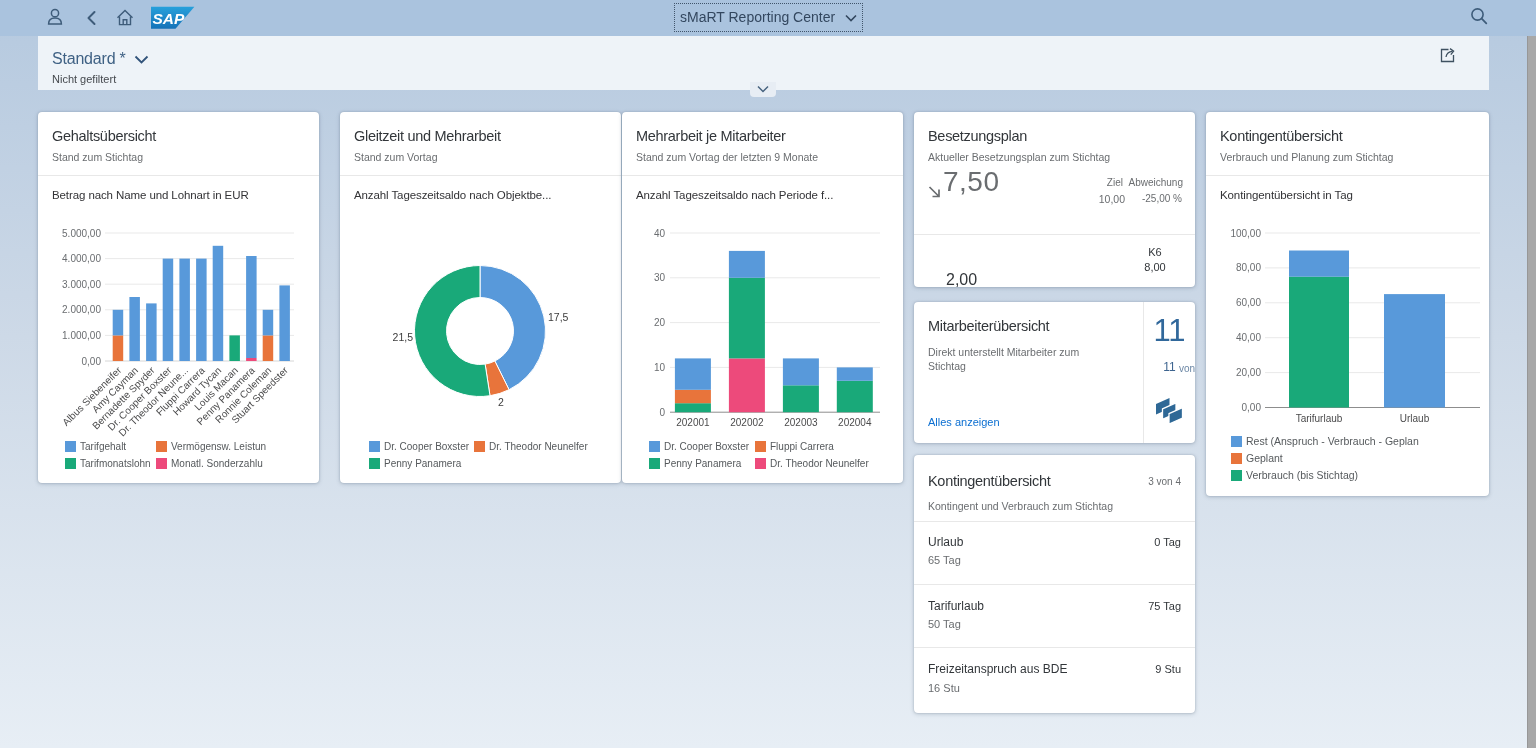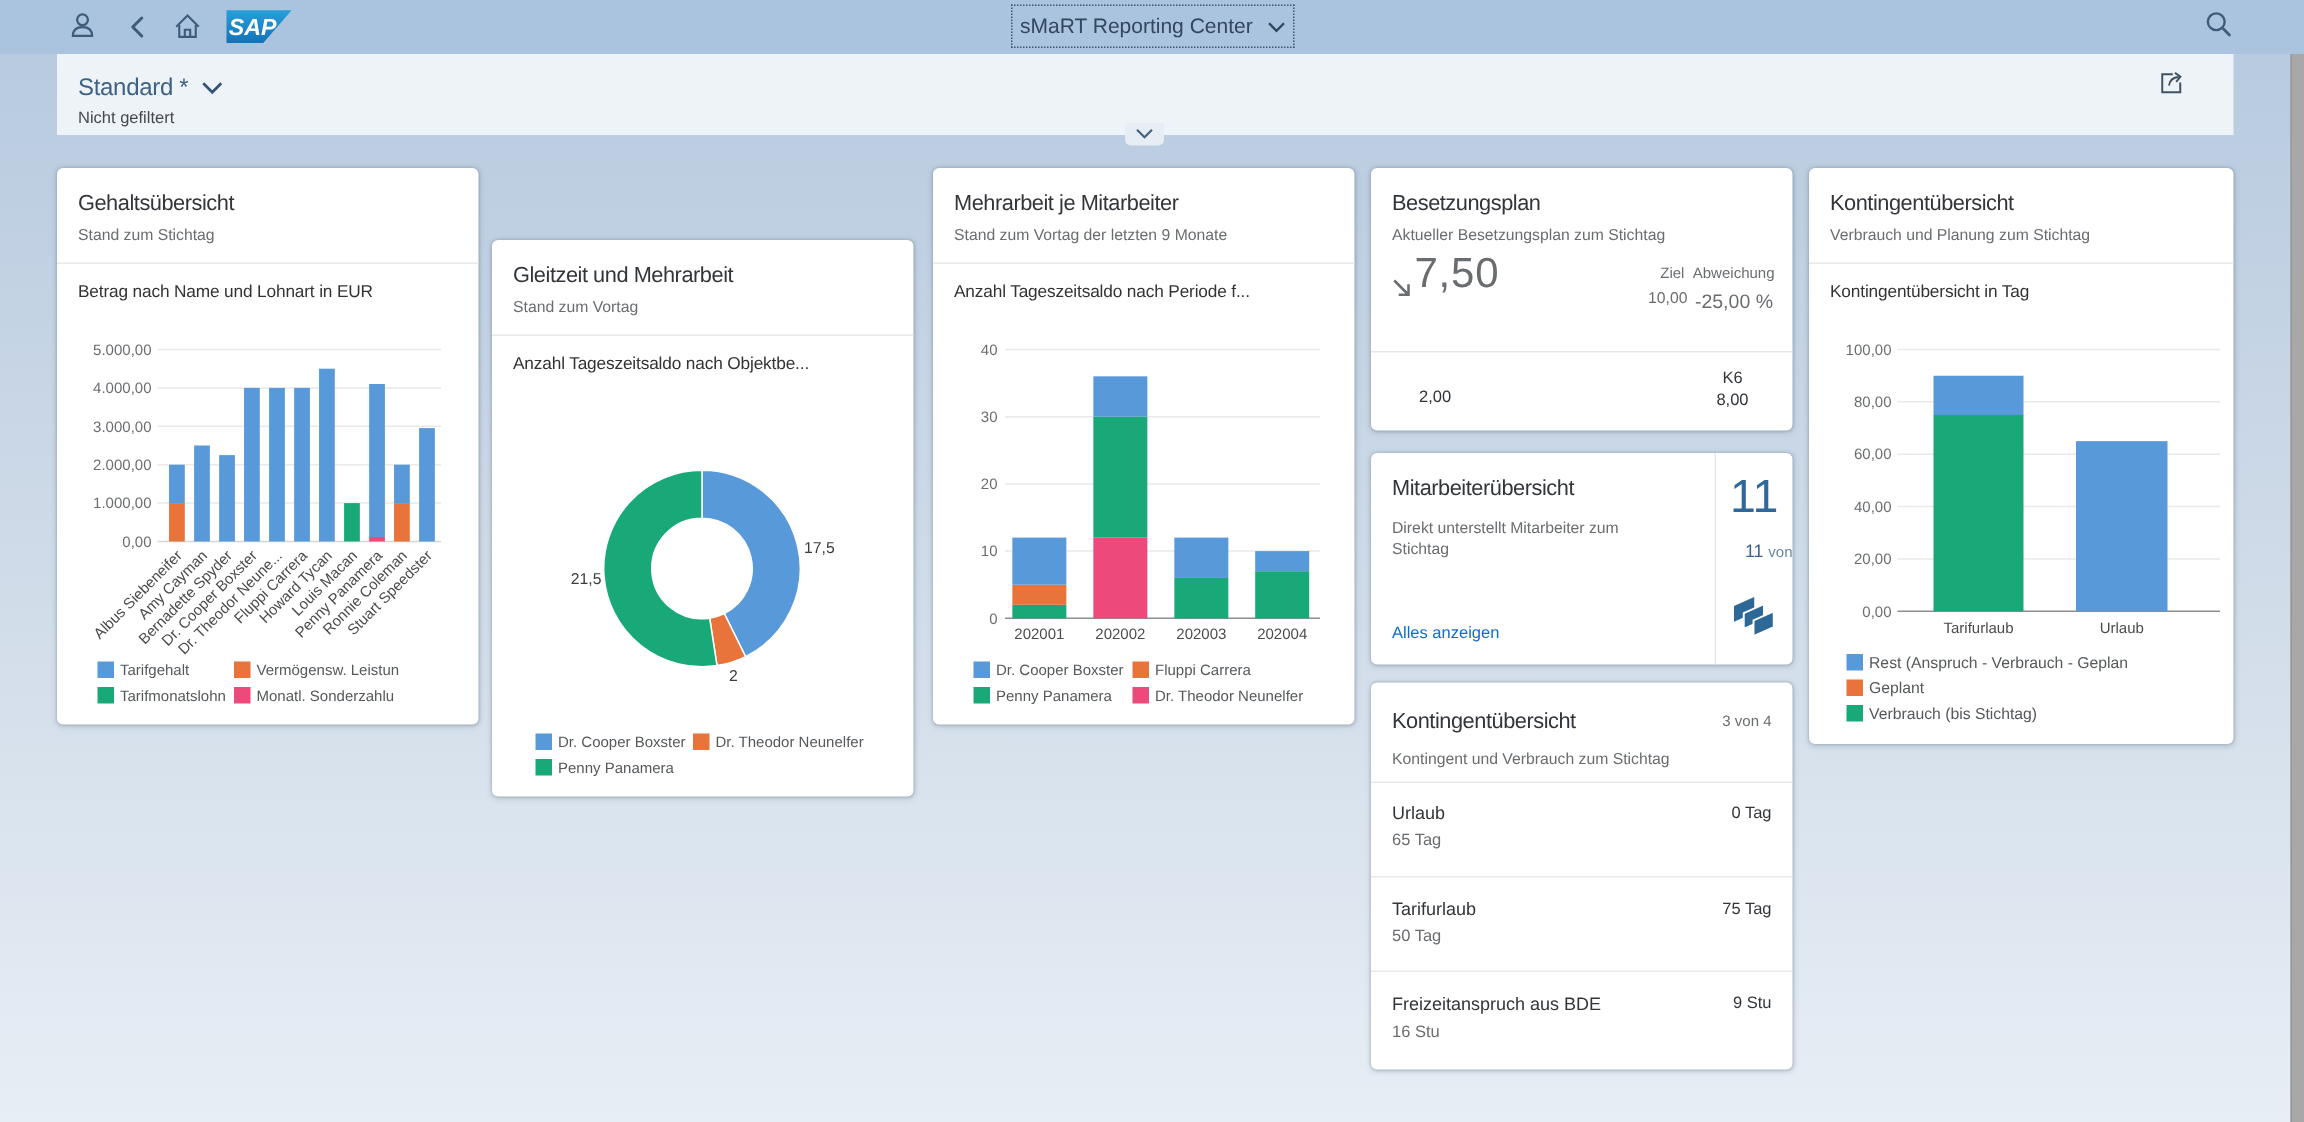--- a/index.html
+++ b/index.html
@@ -18,21 +18,21 @@
   #expander{left:750px;top:82px;width:26px;height:15px;background:#e7edf4;border-radius:0 0 4px 4px;}
   #scrollbar{left:1527px;top:36px;width:9px;height:712px;background:#a8a8a8;border-left:1px solid #979797;box-sizing:border-box;}
   
   .card{position:absolute;background:#fff;border-radius:4px;
         box-shadow:0 0 2px rgba(76,98,120,.35),0 1px 4px rgba(76,98,120,.28);}
   .ct{position:absolute;left:14px;top:16.5px;font-size:14.5px;letter-spacing:-0.3px;color:#32363a;white-space:nowrap;line-height:1;}
   .cs{position:absolute;left:14px;top:39.5px;font-size:10.5px;color:#6a6d70;white-space:nowrap;line-height:1;}
   .hdiv{position:absolute;left:0;width:100%;height:1px;background:#e8e8e8;}
   .chtitle{position:absolute;left:14px;top:77.5px;font-size:11.5px;letter-spacing:-0.1px;color:#333336;white-space:nowrap;line-height:1;}
   #c1{left:38px;top:112px;width:281px;height:371px;}
-  #c2{left:328px;top:112px;width:281px;height:371px;margin-top:48px;}
+  #c2{left:340px;top:112px;width:281px;height:371px;}
   #c3{left:622px;top:112px;width:281px;height:371px;}
   #c4{left:914px;top:112px;width:281px;height:175px;}
   #c5{left:914px;top:302px;width:281px;height:141px;}
   #c6{left:914px;top:455px;width:281px;height:258px;}
   #c7{left:1206px;top:112px;width:283px;height:384px;}
   .leg{position:absolute;font-size:10px;color:#55595c;white-space:nowrap;line-height:11.4px;}
   .sq{display:inline-block;width:11px;height:11px;margin-right:4px;vertical-align:-2px;}
   text{font-family:"Liberation Sans",sans-serif;}
 </style>
 </head>
@@ -218,25 +218,25 @@
 
 <div id="c4" class="card">
   <div class="ct">Besetzungsplan</div>
   <div class="cs">Aktueller Besetzungsplan zum Stichtag</div>
   <svg class="abs" style="left:14px;top:73px" width="14" height="14" viewBox="0 0 14 14">
     <path d="M1.5 2 L11 11.5 M11 4.5 L11 11.5 L4.5 11.5" fill="none" stroke="#6a6d70" stroke-width="1.7"></path>
   </svg>
   <div class="abs" style="left:29px;top:56px;font-size:28px;letter-spacing:0.5px;color:#6a6d70;line-height:1">7,50</div>
   <div class="abs" style="left:0;top:66px;width:269px;text-align:right;font-size:10px;color:#6a6d70;line-height:1">Ziel&nbsp;&nbsp;Abweichung</div>
   <div class="abs" style="left:0;top:81.5px;width:211px;text-align:right;font-size:10.5px;color:#6a6d70;line-height:1">10,00</div>
-  <div class="abs" style="left:0;top:81.5px;width:268px;text-align:right;font-size:13px;color:#6a6d70;line-height:1">-25,00 %</div>
+  <div class="abs" style="left:0;top:81.5px;width:268px;text-align:right;font-size:10px;color:#6a6d70;line-height:1">-25,00 %</div>
   <div class="hdiv" style="top:122px"></div>
   <div class="abs" style="left:217px;top:135px;width:48px;text-align:center;font-size:11px;color:#32363a;line-height:1">K6</div>
   <div class="abs" style="left:217px;top:149.5px;width:48px;text-align:center;font-size:11px;color:#32363a;line-height:1">8,00</div>
-  <div class="abs" style="left:32px;top:148px;font-size:11px;color:#32363a;line-height:1">2,00</div>
+  <div class="abs" style="left:32px;top:160px;font-size:16px;color:#32363a;line-height:1">2,00</div>
 </div>
 
 <div id="c5" class="card">
   <div class="ct">Mitarbeiterübersicht</div>
   <div class="cs" style="top:42.5px;white-space:normal;width:170px;line-height:14.3px">Direkt unterstellt Mitarbeiter zum Stichtag</div>
   <div class="abs" style="left:14px;top:115px;font-size:11px;color:#0a6ed1;line-height:1">Alles anzeigen</div>
   <div class="abs" style="left:229px;top:0;width:1px;height:141px;background:#e8e8e8"></div>
   <div class="abs" style="left:230px;top:13px;width:51px;text-align:center;font-size:31px;color:#31689b;line-height:1">11</div>
   <div class="abs" style="left:230px;top:62px;width:51px;text-align:right;font-size:10px;color:#6c87a5;line-height:1">von</div>
   <div class="abs" style="left:230px;top:59px;width:51px;text-align:center;font-size:12px;color:#3d648f;line-height:1">11</div>

